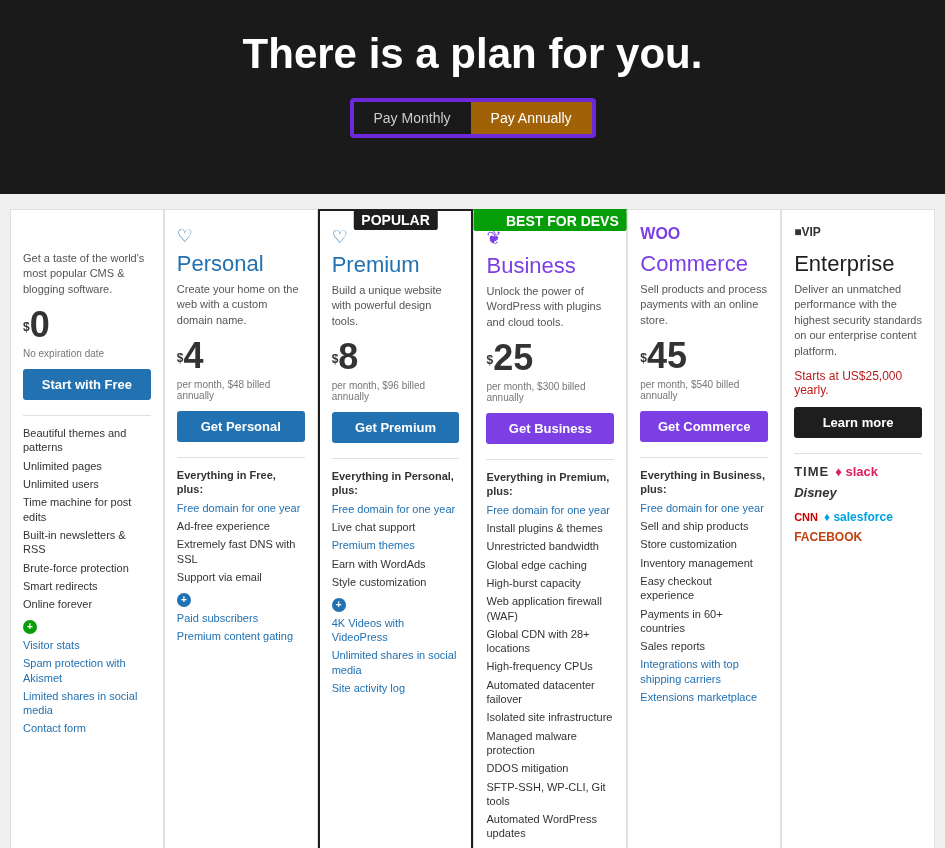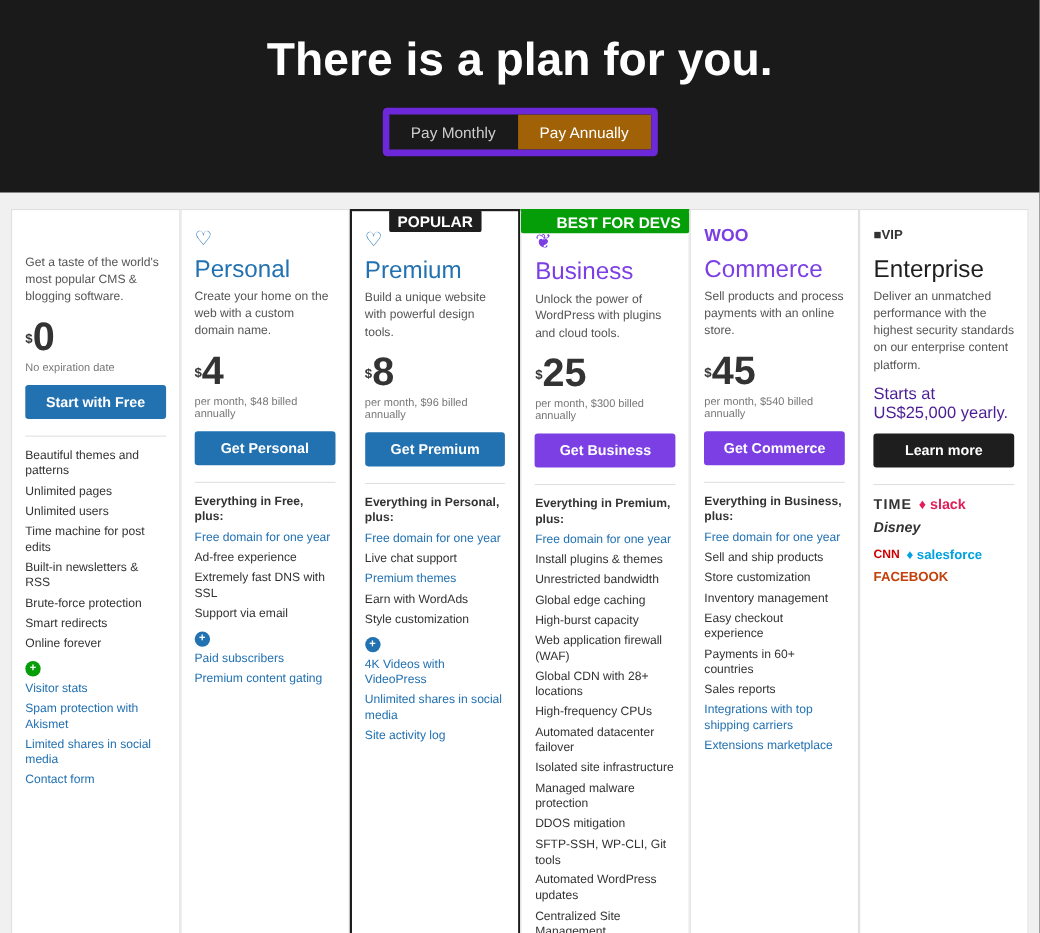--- a/index.html
+++ b/index.html
@@ -15,24 +15,24 @@
       padding: 30px 20px 20px;
     }
     .header h1 {
       color: #fff;
       font-size: 42px;
       font-weight: 700;
       margin-bottom: 20px;
     }
     .billing-toggle {
       display: inline-flex;
-      border: 6px solid #6d28d9;
+      border: 4px solid #6d28d9;
       border-radius: 4px;
       overflow: hidden;
-      margin-bottom: 13px;
+      margin-bottom: 36px;
     }
     .billing-btn {
       padding: 8px 20px;
       background: transparent;
       color: #ccc;
       border: none;
       cursor: pointer;
       font-size: 14px;
     }
     .billing-btn.active {
@@ -347,21 +347,21 @@
       <li class="highlight-text" style="color:#2271b1">Integrations with top shipping carriers</li>
       <li class="highlight-text" style="color:#2271b1">Extensions marketplace</li>
     </ul>
 
   </div>
 
   <div class="plan-card">
     <div class="plan-icon vip-text" style="font-size:12px;font-weight:700;">■VIP</div>
     <div class="plan-name enterprise">Enterprise</div>
     <div class="plan-desc">Deliver an unmatched performance with the highest security standards on our enterprise content platform.</div>
-    <div class="price-period" style="margin-bottom:10px;font-size:15px;color:#4c1d95;">Starts at US$25,000 yearly.</div>
+    <div class="price-period" style="margin-bottom:10px;font-size:12px;color:#b91c1c;">Starts at US$25,000 yearly.</div>
     <button class="plan-btn btn-enterprise">Learn more</button>
     <hr class="divider">
     <div class="logos-section">
       <span class="logo-item" style="font-weight:900;font-size:13px;letter-spacing:1px;">TIME</span>
       <span class="logo-item logo-slack" style="font-size:13px;">♦ slack</span>
       <span class="logo-item" style="font-style:italic;font-size:13px;">Disney</span>
     </div>
     <div class="logos-section">
       <span class="logo-item logo-cnn">CNN</span>
       <span class="logo-item" style="color:#00a1e0;font-size:12px;">♦ salesforce</span>

